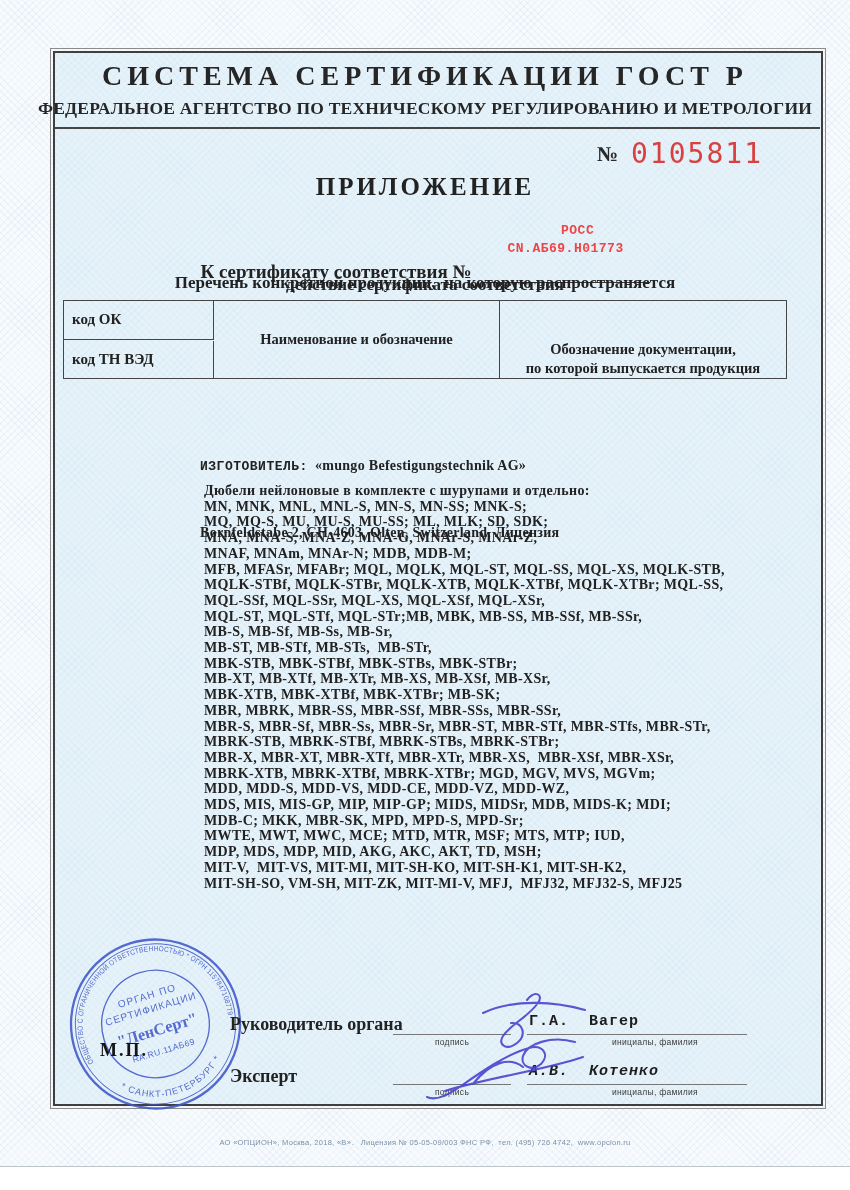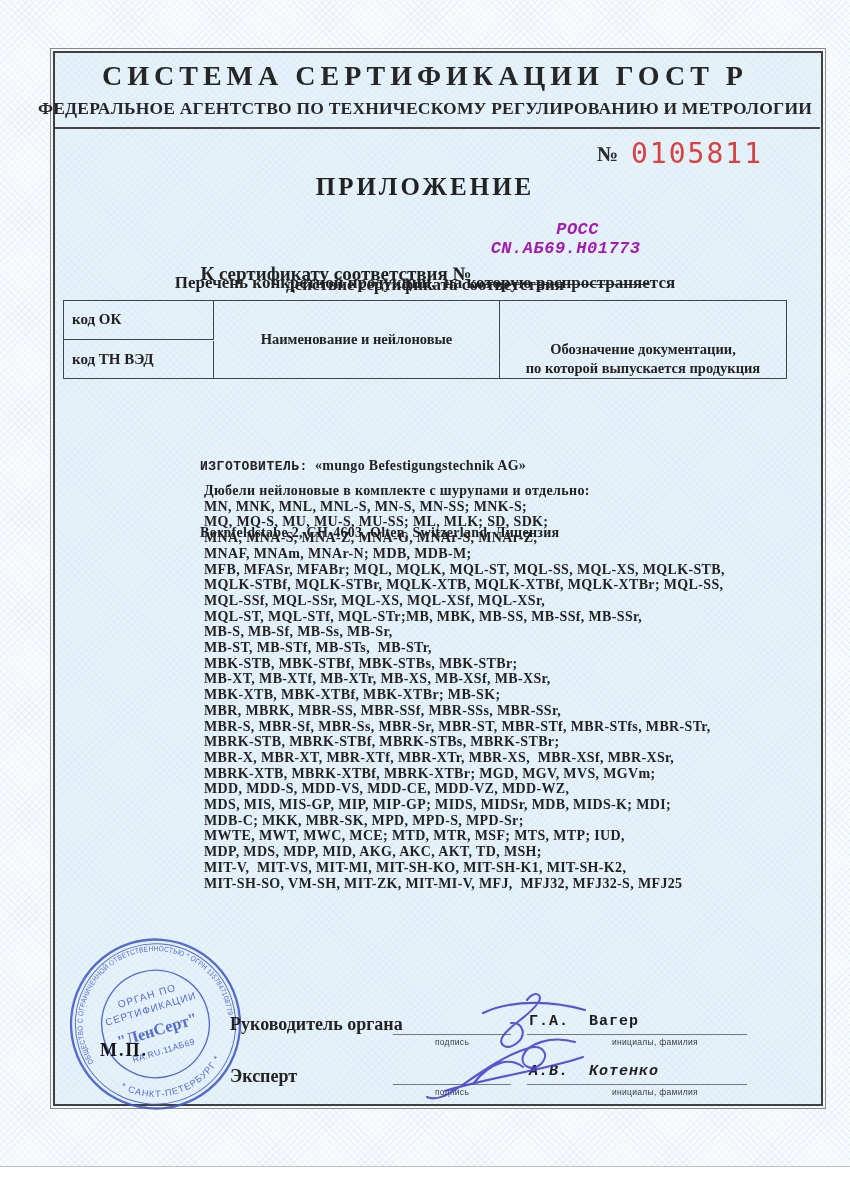--- a/index.html
+++ b/index.html
@@ -21,21 +21,21 @@
   .sys-title{top:60px;font-size:28px;font-weight:700;letter-spacing:5px;color:#262626;}
   .agency{top:98px;font-size:17.5px;font-weight:700;letter-spacing:.2px;color:#262626;}
   .numero{left:597px;top:142px;font-size:21px;font-weight:700;color:#2a2a2a;}
   .blank-no{left:631px;top:137px;font-family:"DejaVu Sans Mono","Liberation Mono",monospace;
         font-size:28px;letter-spacing:2px;color:var(--blank-number-red,#d94040);}
   .doc-title{top:173px;font-size:25px;font-weight:700;letter-spacing:3px;}
   .cert-row{top:210px;left:0;width:850px;display:flex;justify-content:center;align-items:flex-end;gap:10px;}
   .cert-label{font-size:19px;font-weight:700;}
   .certno{width:168px;border-bottom:1.5px solid #3a3a3a;text-align:center;}
   .certno span{position:relative;top:-8px;font-family:"Liberation Mono","DejaVu Sans Mono",monospace;
-        font-size:17px;font-weight:700;letter-spacing:.5px;color:#a21caf;font-style:italic;}
+        font-size:13px;font-weight:700;letter-spacing:.5px;color:#ef4444;}
   .subtitle1{top:253px;font-size:17px;font-weight:700;margin-top:20px;}
   .subtitle2{top:275px;font-size:17px;font-weight:700;}
   .tbl{position:absolute;left:63px;top:300px;width:722px;height:77px;border:1.5px solid #454545;}
   .tbl .c1a{position:absolute;left:0;top:0;width:149px;height:38px;border-right:1.5px solid #454545;
         border-bottom:1.5px solid #454545;}
   .tbl .c1b{position:absolute;left:0;top:39.5px;width:149px;height:37px;border-right:1.5px solid #454545;}
   .tbl .c1a div,.tbl .c1b div{padding:10px 0 0 8px;font-size:15px;font-weight:700;}
   .tbl .c2{position:absolute;left:150.5px;top:0;width:284px;height:77px;border-right:1.5px solid #454545;
         display:flex;flex-direction:column;justify-content:center;text-align:center;}
   .tbl .c3{position:absolute;left:436px;top:0;right:0;height:77px;
@@ -98,21 +98,21 @@
   <div class="abs t-center subtitle2">действие сертификата соответствия</div>
 
   <div class="tbl">
     <div class="c1a">
       <div>код ОК</div>
     </div>
     <div class="c1b">
       <div>код ТН ВЭД</div>
     </div>
     <div class="c2">
-      <div>Наименование и нейлоновые</div>
+      <div>Наименование и обозначение</div>
     </div>
     <div class="c3">
       <div>Обозначение документации,</div>
       <div>по которой выпускается продукция</div>
     </div>
   </div>
 
   <div class="abs manu">
     <div><span class="lbl">ИЗГОТОВИТЕЛЬ:</span>  <span class="val">«mungo Befestigungstechnik AG»</span></div>
     <div class="val">Bornfeldstabe 2, CH-4603, Olten, Switzerland, Лицензия</div>
@@ -160,13 +160,14 @@
   <div class="abs cap cap3">инициалы, фамилия</div>
   <div class="abs cap cap4">инициалы, фамилия</div>
 
   <div class="sigs">
     <svg viewBox="0 0 195 120" width="195" height="120">
       <path d="M 112,10 C 120,0 129,4 123,13 C 112,28 96,34 88,46 C 82,55 92,61 102,53 C 112,45 108,32 96,33 M 68,23 C 100,8 142,12 170,20" fill="none" stroke="currentColor" stroke-width="2.1" stroke-linecap="round" opacity=".9"></path>
       <path d="M 160,52 C 136,45 112,54 108,66 C 105,76 117,82 126,74 C 135,65 128,54 114,58 C 92,64 66,82 46,96 C 32,106 20,111 12,107 M 30,101 C 72,88 130,80 168,67 M 58,94 C 76,71 95,67 108,77" fill="none" stroke="currentColor" stroke-width="2.1" stroke-linecap="round" opacity=".9"></path>
     </svg>
   </div>
 
+  <div class="abs t-center footer">АО «ОПЦИОН», Москва, 2018, «В».   Лицензия № 05-05-09/003 ФНС РФ,  тел. (495) 726 4742,  www.opcion.ru</div>
 </div>
 
 </body></html>

